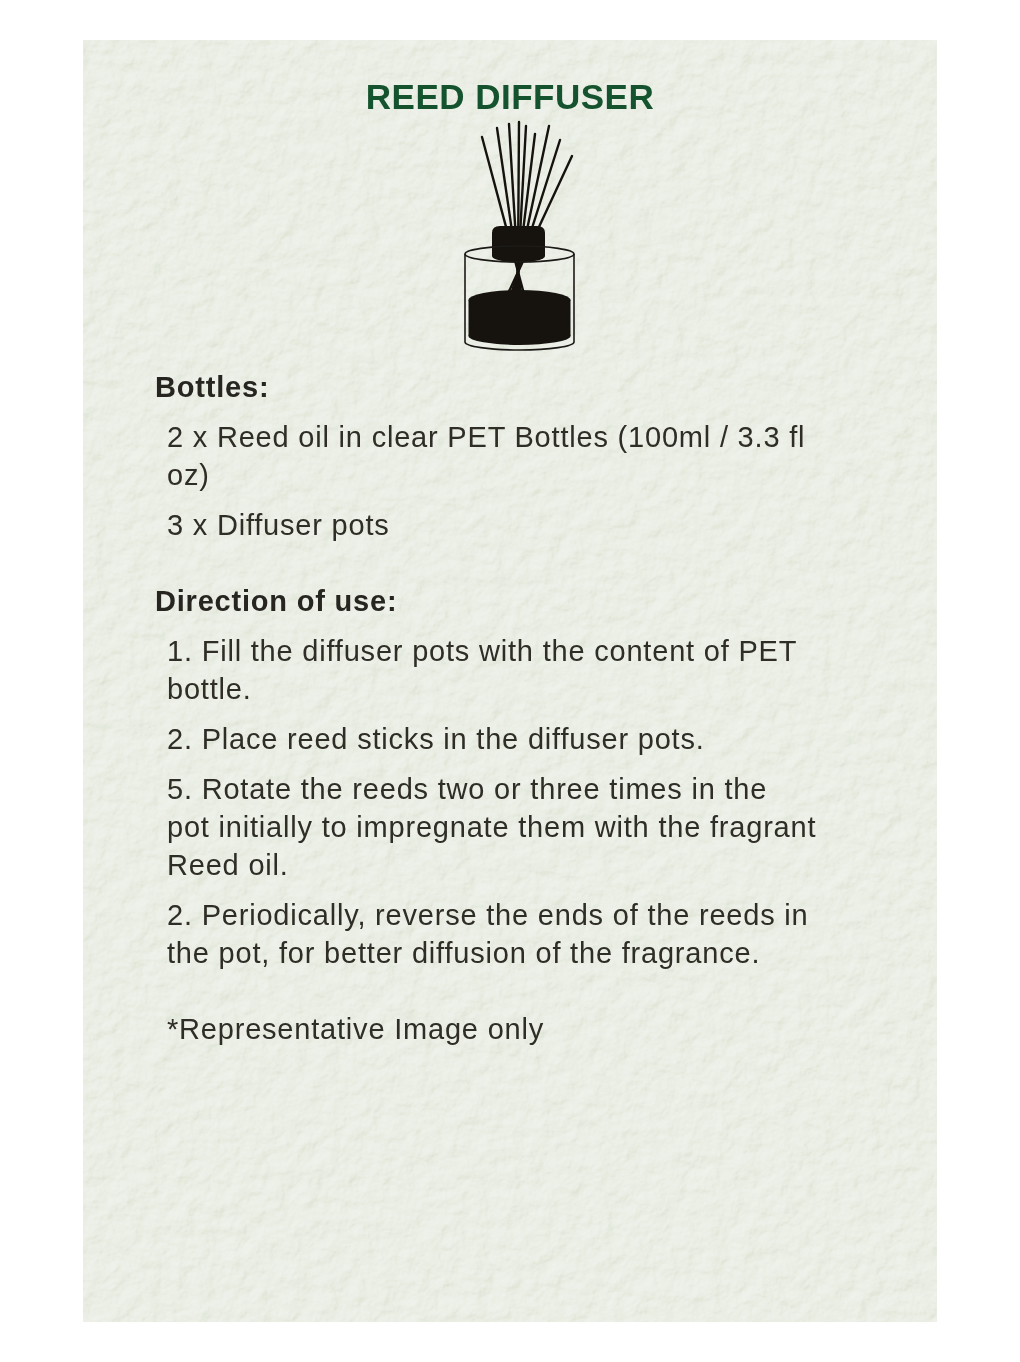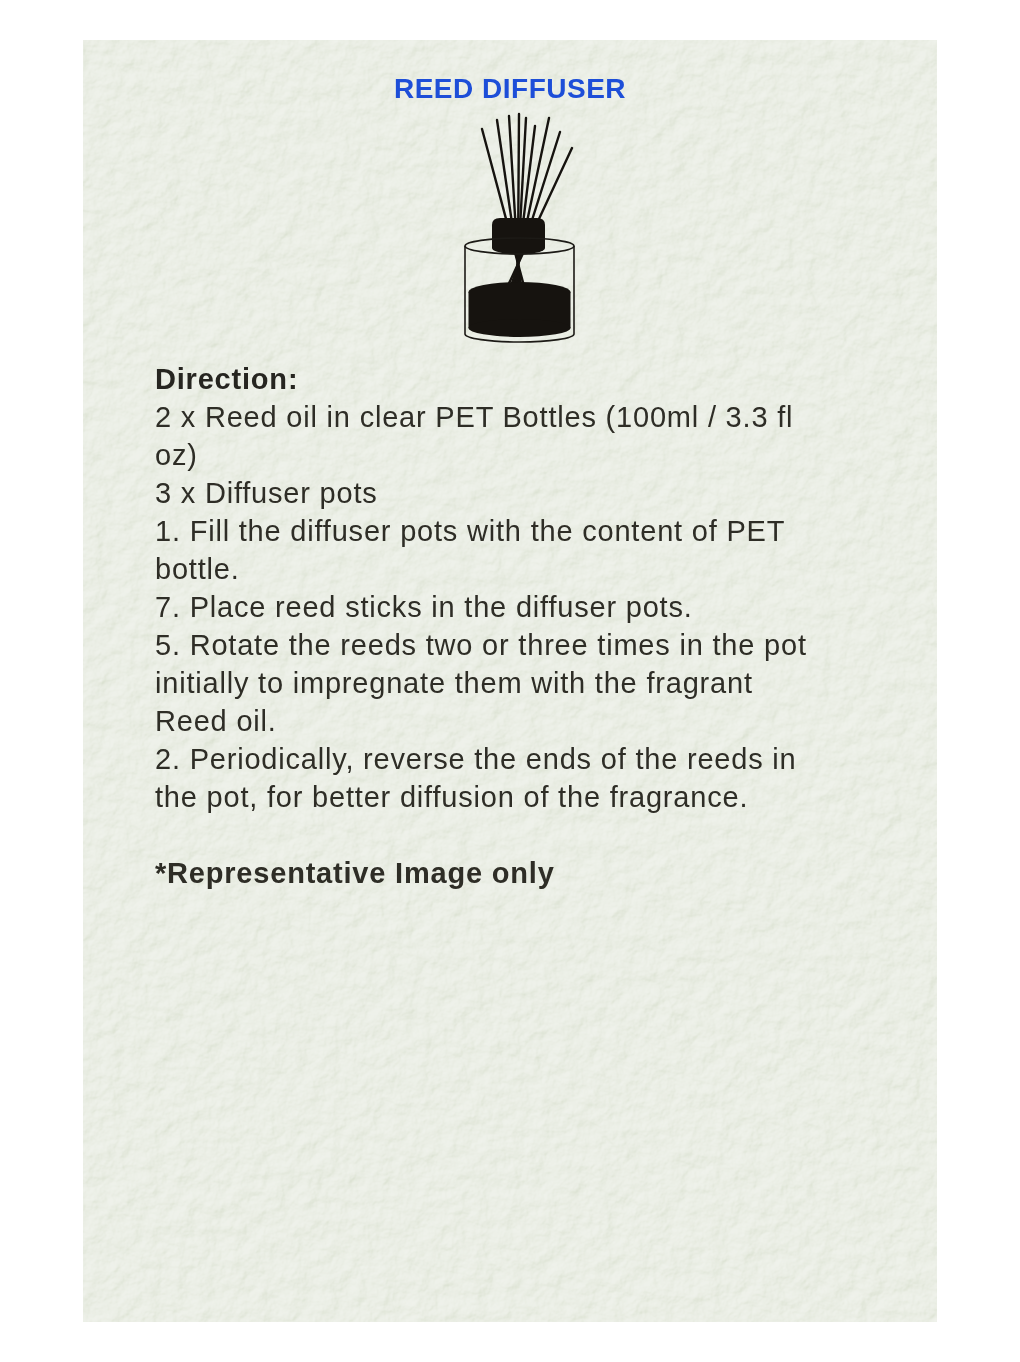--- a/index.html
+++ b/index.html
@@ -35,27 +35,27 @@
     opacity: 0.72;
     pointer-events: none;
   }
   .content {
     position: relative;
     z-index: 2;
     padding: 0 60px 0 72px;
     color: #2e2d26;
   }
   .title {
-    margin: 28px 12px 0 0;
+    margin: 36px 12px 0 0;
     text-align: center;
-    font-size: 28px;
+    font-size: 35px;
     line-height: 42px;
     font-weight: 700;
     letter-spacing: 0.5px;
-    color: #1d4ed8;
+    color: #14532d;
   }
   .diffuser-wrap {
     margin-top: 2px;
     text-align: center;
   }
   .diffuser {
     display: inline-block;
     transform: translateX(6px);
   }
   .body-text {
@@ -67,24 +67,23 @@
     color: #2e2d26;
   }
   .section-heading {
     font-weight: 700;
     margin: 0;
     color: #262520;
   }
   .section-heading.spaced {
     margin-top: 38px;
   }
-  .line-block { margin: 0; }
+  .line-block { margin: 12px; }
   .note {
     margin-top: 38px;
-    font-weight: bold;
   }
 </style>
 </head>
 <body>
 
 <div class="page">
   <div class="card">
 
     <svg class="texture" xmlns="http://www.w3.org/2000/svg" preserveAspectRatio="none">
       <filter id="stucco" x="0" y="0" width="100%" height="100%">
@@ -127,26 +126,27 @@
           <g fill="#16130f">
             <ellipse cx="107.5" cy="180" rx="51" ry="10"></ellipse>
             <rect x="56.5" y="180" width="102" height="36"></rect>
             <ellipse cx="107.5" cy="216" rx="51" ry="9"></ellipse>
           </g>
         </svg>
       </div>
 
       <div class="body-text">
 
-        <p class="section-heading">Direction:</p>
+        <p class="section-heading">Bottles:</p>
         <p class="line-block">2 x Reed oil in clear PET Bottles (100ml / 3.3 fl oz)</p>
         <p class="line-block">3 x Diffuser pots</p>
 
+        <p class="section-heading spaced">Direction of use:</p>
         <p class="line-block">1. Fill the diffuser pots with the content of PET bottle.</p>
-        <p class="line-block">7. Place reed sticks in the diffuser pots.</p>
+        <p class="line-block">2. Place reed sticks in the diffuser pots.</p>
         <p class="line-block">5. Rotate the reeds two or three times in the pot initially to impregnate them with the fragrant Reed  oil.</p>
         <p class="line-block">2. Periodically, reverse the ends of the reeds in the pot, for better diffusion of the fragrance.</p>
 
         <p class="line-block note">*Representative Image only</p>
       </div>
 
     </div>
   </div>
 </div>
 

